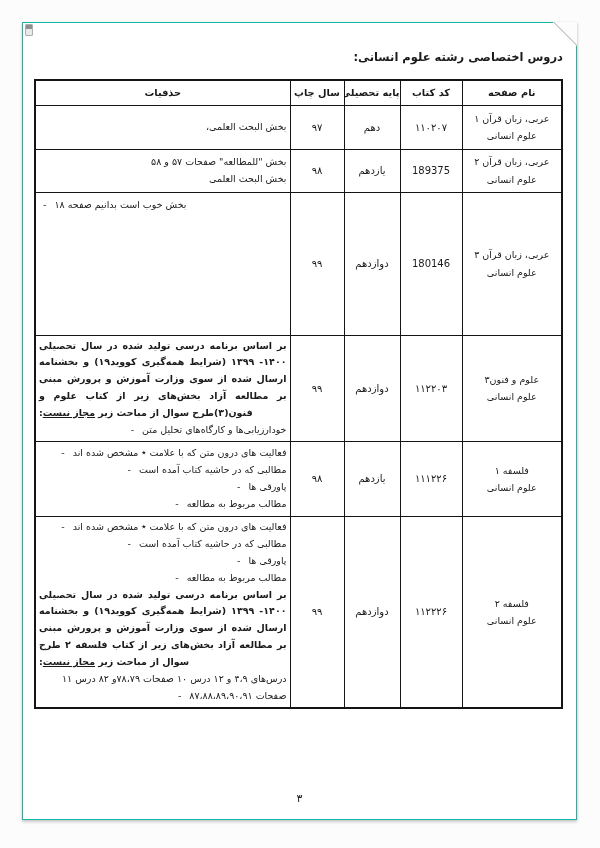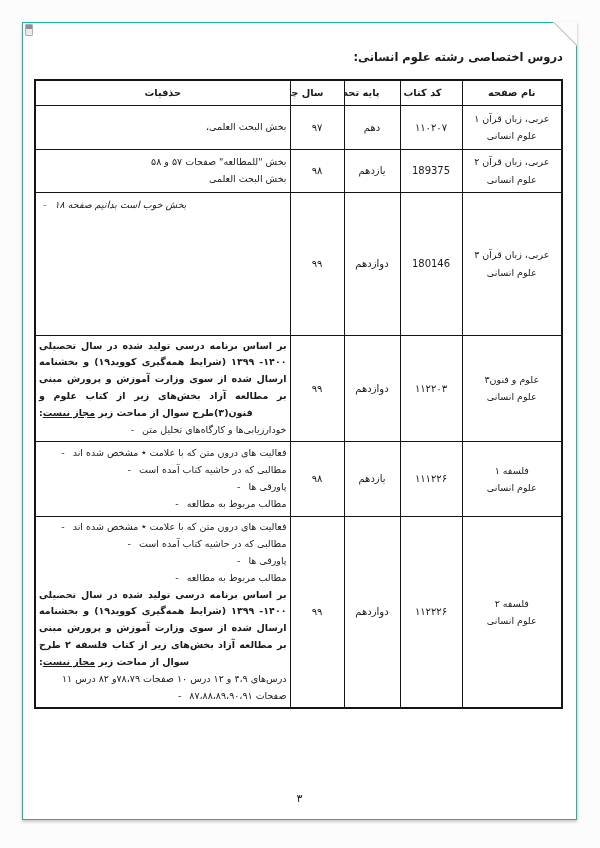--- a/index.html
+++ b/index.html
@@ -31,40 +31,40 @@
     font-size:11.5px; font-weight:700; letter-spacing:0;
   }
   table.courses {
     position:absolute; top:56px; right:13px;
     width:527px; table-layout:fixed; border-collapse:collapse;
     direction:rtl;
     border:2px solid #151515;
   }
   .courses th, .courses td { border:1.5px solid #151515; }
   .courses th {
-    height:25px; padding:0 20px;
+    height:25px; padding:0 0;
     font-size:9.8px; font-weight:700; text-align:center; vertical-align:middle;
     white-space:nowrap; overflow:hidden;
   }
   .courses td {
     vertical-align:middle; text-align:center;
     font-size:10px; padding:2px 3px; overflow:hidden;
   }
   tbody tr:nth-child(1){ height:44px; }
   tbody tr:nth-child(2){ height:43px; }
   tbody tr:nth-child(3){ height:143px; }
   tbody tr:nth-child(4){ height:97px; }
   tbody tr:nth-child(5){ height:75px; }
   tbody tr:nth-child(6){ height:188px; }
   td.name { font-size:9.5px; line-height:1.8; }
   td.plain { font-size:10px; }
   td.del {
     font-size:9.5px; line-height:1.78; padding:2px 3px; text-align:right;
   }
-  tbody tr:nth-child(3) td.del { vertical-align:top; padding-top:4px;font-style:italic; }
+  tbody tr:nth-child(3) td.del { vertical-align:top; padding-top:4px; }
   .d-rline    { text-align:right; }
   .d-dashline { text-align:left; padding-left:2px; }
   .d-bullet   { }
   .d-para     { text-align:justify; text-align-last:left; font-weight:700; }
   .d-para span.u { text-decoration:underline; }
   .dsh { margin-right:8px; margin-left:2px; }
   .pagenum {
     position:absolute; bottom:14px; left:0; right:0;
     text-align:center; font-size:11px;
   }

